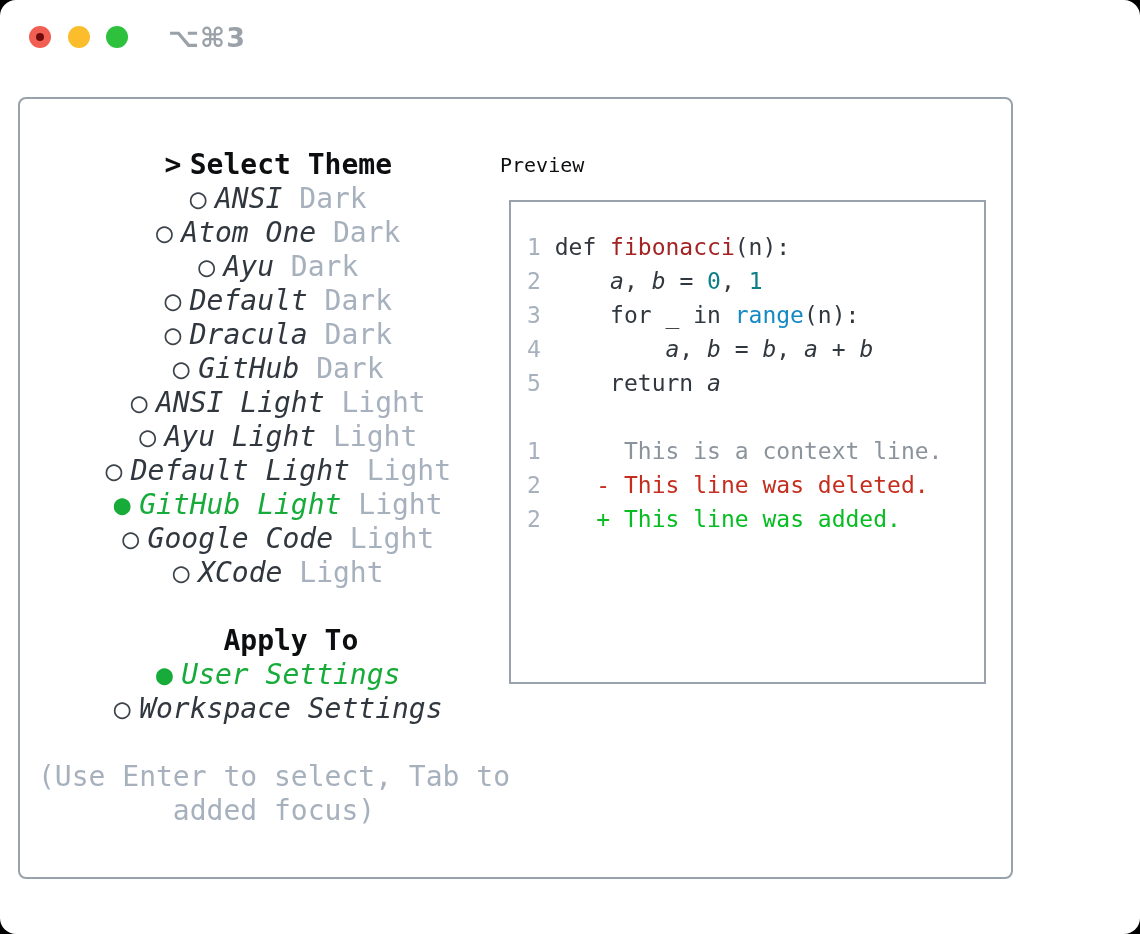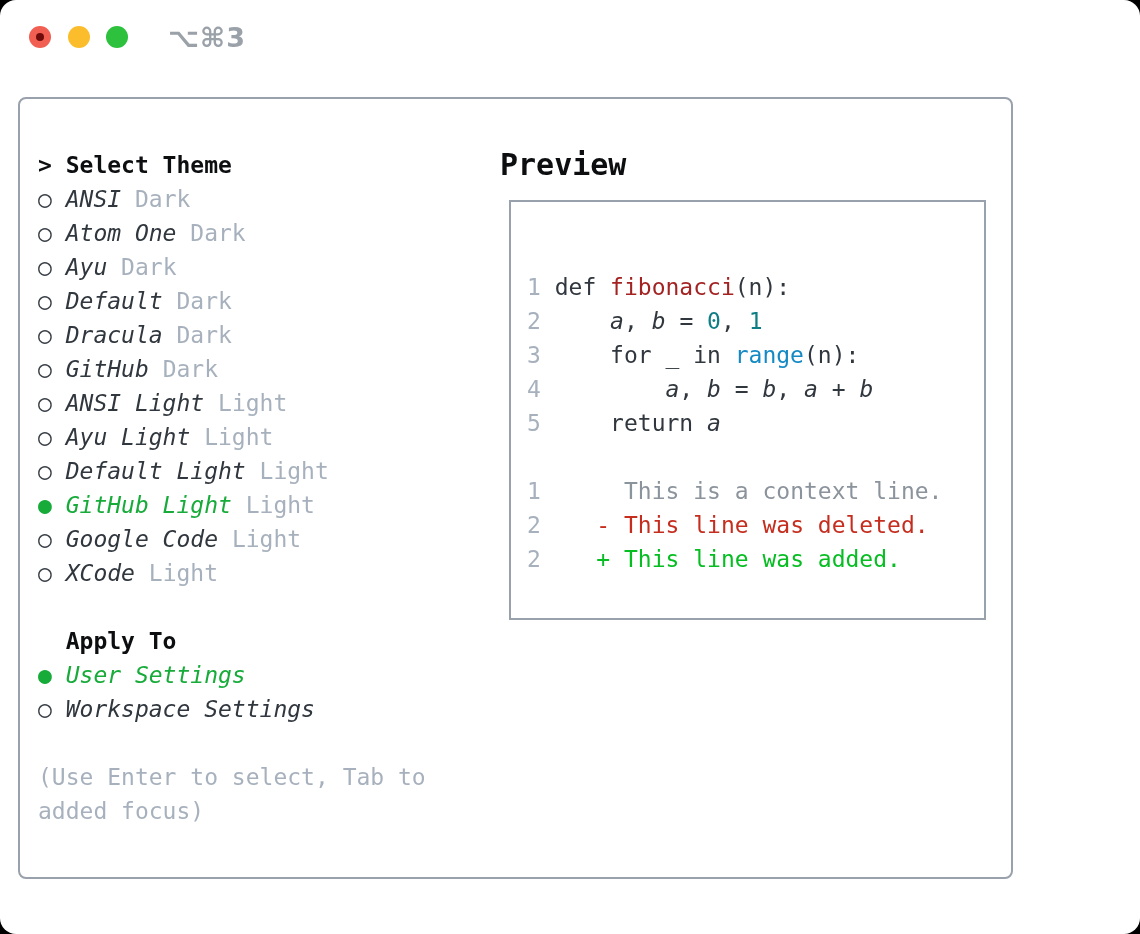--- a/index.html
+++ b/index.html
@@ -23,34 +23,34 @@
   .light.yellow{left:68px;background:var(--traffic-yellow);}
   .light.green{left:106px;background:var(--traffic-green);}
   .light .dot{position:absolute;left:7px;top:7px;width:8px;height:8px;border-radius:50%;
     background:var(--traffic-red-dot);}
   .wtitle{position:absolute;left:168px;top:22px;font-family:"DejaVu Sans","Liberation Sans",sans-serif;
     font-size:27px;font-weight:bold;color:var(--title-gray);letter-spacing:1px;}
   
   .panel{position:absolute;left:18px;top:97px;width:995px;height:782px;
     border:2px solid var(--border-gray);border-radius:8px;background:#fff;}
   
-  .left-col{position:absolute;left:38px;top:148px;font-size:23px;line-height:34px;color:var(--text-dark);}
+  .left-col{position:absolute;left:38px;top:148px;font-size:28px;line-height:34px;color:var(--text-dark);text-align:center;}
   .row{height:34px;line-height:34px;white-space:pre;}
   .blank{height:34px;}
   .marker{display:inline-block;width:2ch;color:#3c434a;}
   .hrow .marker,.hrow .hlabel{color:var(--heading-black);font-weight:bold;}
   .item-label{color:var(--text-dark);font-style:italic;}
   .tag{color:var(--muted-gray);}
   .sel .marker,.sel .item-label{color:var(--selected-green);}
   .hint-line{color:var(--muted-gray);}
   
   .preview-heading{position:absolute;left:500px;top:148px;height:34px;line-height:34px;
-    font-size:30px;font-weight:bold;color:var(--heading-black);}
-  .preview-box{position:absolute;left:509px;top:200px;width:477px;height:420px;
-    border:2px solid var(--border-gray);background:#fff;padding:68px 16px 0 16px;overflow:hidden;}
+    font-size:20px;font-weight:normal;color:var(--heading-black);}
+  .preview-box{position:absolute;left:509px;top:200px;width:477px;height:484px;
+    border:2px solid var(--border-gray);background:#fff;padding:28px 16px 0 16px;overflow:hidden;}
   .code-line{height:34px;line-height:34px;white-space:pre;font-size:23px;color:var(--text-dark);}
   .ln{color:var(--muted-gray);}
   .c-code{color:var(--text-dark);}
   .c-func{color:var(--function-red);}
   .c-var{color:var(--text-dark);font-style:italic;}
   .c-num{color:var(--number-teal);}
   .c-builtin{color:var(--builtin-blue);}
   .c-ctx{color:var(--context-gray);}
   .c-del{color:var(--diff-deleted-red);}
   .c-add{color:var(--diff-added-green);}

